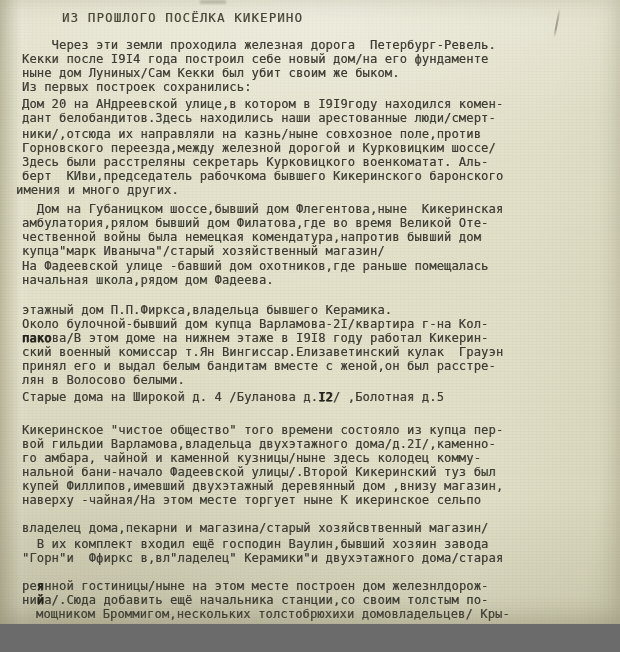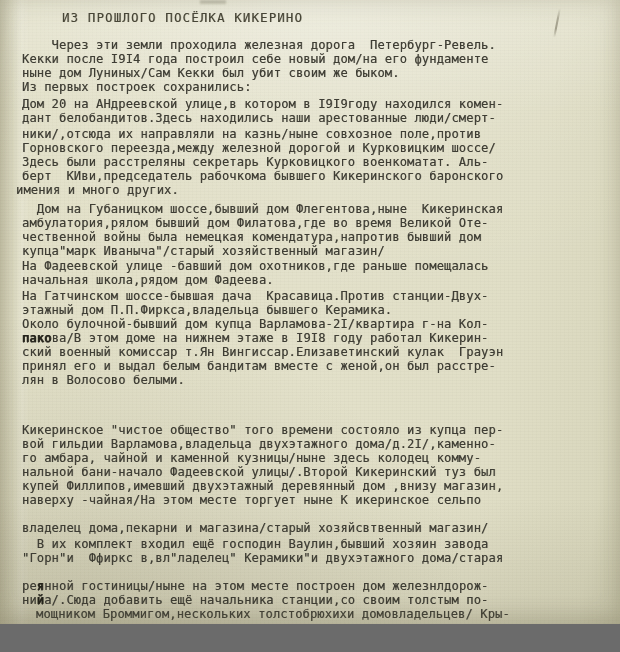--- a/index.html
+++ b/index.html
@@ -194,30 +194,30 @@
     <div class="tline" style="top:183px; left:16px;">имения и много других.</div>
 
     <div class="tline" style="top:202px; left:22px;">  Дом на Губаницком шоссе,бывший дом Флегентова,ныне  Кикеринская</div>
     <div class="tline" style="top:216px; left:22px;">амбулатория,рялом бывший дом Филатова,где во время Великой Оте-</div>
     <div class="tline" style="top:230px; left:22px;">чественной войны была немецкая комендатура,напротив бывший дом</div>
     <div class="tline" style="top:244px; left:22px;">купца"марк Иваныча"/старый хозяйственный магазин/</div>
 
     <div class="tline" style="top:259px; left:22px;">На Фадеевской улице -бавший дом охотников,где раньше помещалась</div>
     <div class="tline" style="top:273px; left:22px;">начальная школа,рядом дом Фадеева.</div>
 
-    <div class="tline" style="top:289px; left:22px;">На Гатчинском шоссе-бывшая дача  Красавица.Против станции-Двух-</div>
     <div class="tline" style="top:303px; left:22px;">этажный дом П.П.Фиркса,владельца бывшего Керамика.</div>
     <div class="tline" style="top:317px; left:22px;">Около булочной-бывший дом купца Варламова-2I/квартира г-на Кол-</div>
 
     <div class="tline" style="top:331px; left:22px;"><span class="overstrike">пако</span><span>ва/В этом доме на нижнем этаже в I9I8 году работал Кикерин-</span></div>
 
     <div class="tline" style="top:345px; left:22px;">ский военный комиссар т.Ян Вингиссар.Елизаветинский кулак  Грауэн</div>
     <div class="tline" style="top:359px; left:22px;">принял его и выдал белым бандитам вместе с женой,он был расстре-</div>
     <div class="tline" style="top:373px; left:22px;">лян в Волосово белыми.</div>
 
+    <div class="tline" style="top:390px; left:22px;"><span>Старые дома на Широкой д. 4 /Буланова д.</span><span class="overstrike">I2</span><span>/ ,Болотная д.5</span></div>
 
     <div class="tline" style="top:423px; left:22px;">Кикеринское "чистое общество" того времени состояло из купца пер-</div>
     <div class="tline" style="top:437px; left:22px;">вой гильдии Варламова,владельца двухэтажного дома/д.2I/,каменно-</div>
     <div class="tline" style="top:451px; left:22px;">го амбара, чайной и каменной кузницы/ныне здесь колодец комму-</div>
     <div class="tline" style="top:465px; left:22px;">нальной бани-начало Фадеевской улицы/.Второй Кикеринский туз был</div>
     <div class="tline" style="top:479px; left:22px;">купей Филлипов,имевший двухэтажный деревянный дом ,внизу магазин,</div>
     <div class="tline" style="top:493px; left:22px;">наверху -чайная/На этом месте торгует ныне К икеринское сельпо</div>
     <div class="tline" style="top:521px; left:22px;">владелец дома,пекарни и магазина/старый хозяйсвтвенный магазин/</div>
 
     <div class="tline" style="top:537px; left:22px;">  В их комплект входил ещё господин Ваулин,бывший хозяин завода</div>

